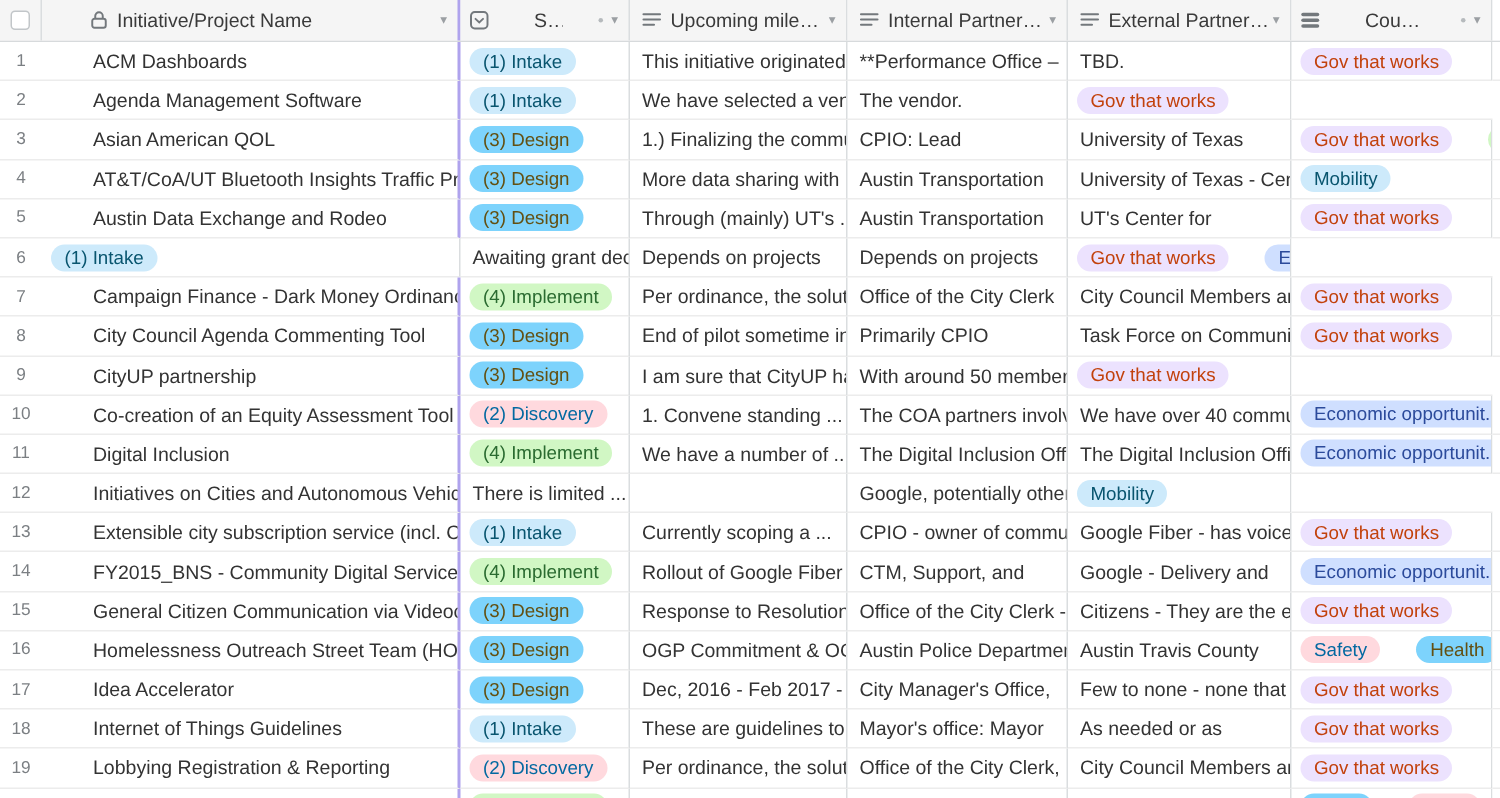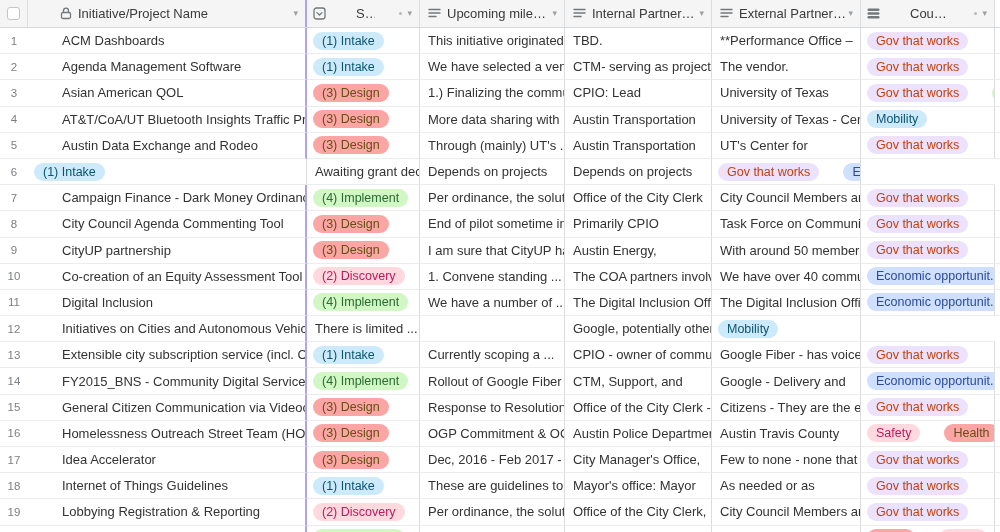--- a/index.html
+++ b/index.html
@@ -33,23 +33,23 @@
   .checkbox { width:13px; height:13px; border:1.5px solid #c2c6c9; border-radius:3px; background:#fff; }
 
   .pill { flex:0 0 auto; height:18px; line-height:18px; border-radius:9px;
     padding:0 9px; font-size:12.5px;text-align:right; }
   .pill.clipped { border-top-right-radius:0; border-bottom-right-radius:0; padding-right:2px; }
   .pill.stub { min-width:48px; }
   .pill.stubwide { min-width:92px; }
 
   .c-cyan   { background:#cdeafb; color:#09556f; }
   .c-blue   { background:#cfdfff; color:#2b4a9b; }
-  .c-yellow { background:#fca5a5; color:#635012; }
+  .c-yellow { background:#7dd3fc; color:#635012; }
   .c-green  { background:#d1f7c4; color:#2a6b30; }
-  .c-red    { background:#ffd9de; color:#be185d; }
+  .c-red    { background:#ffd9de; color:#0369a1; }
   .c-purple { background:#ece2fe; color:#c2410c; }
 
   .icon { flex:0 0 auto; display:inline-flex; align-items:center; }
 </style>
 </head>
 <body>
 
 <div id="grid">
     <div class="hrow">
       <div class="cell hcell gutter">
@@ -129,35 +129,34 @@
       </div>
       <div class="cell hcell filler"></div>
     </div>
     <div class="brow">
       <div class="cell gutter">1</div>
       <div class="cell namecell">ACM Dashboards</div>
       <div class="cell pillcell">
         <span class="pill c-cyan">(1) Intake</span>
       </div>
       <div class="cell txtcell">This initiative originated o...</div>
+      <div class="cell txtcell">**Performance Office –</div>
       <div class="cell txtcell">TBD.</div>
-      <div class="cell txtcell">**Performance Office –</div>
       <div class="cell pillcell">
         <span class="pill c-purple">Gov that works</span>
       </div>
       <div class="cell filler"></div>
     </div>
     <div class="brow">
       <div class="cell gutter">2</div>
       <div class="cell namecell">Agenda Management Software</div>
       <div class="cell pillcell">
         <span class="pill c-cyan">(1) Intake</span>
       </div>
       <div class="cell txtcell">We have selected a vend...</div>
-      <div class="cell txtcell">CTM- serving as project</div>
       <div class="cell txtcell">The vendor.</div>
       <div class="cell pillcell">
         <span class="pill c-purple">Gov that works</span>
       </div>
       <div class="cell filler"></div>
     </div>
     <div class="brow">
       <div class="cell gutter">3</div>
       <div class="cell namecell">Asian American QOL</div>
       <div class="cell pillcell">
@@ -242,21 +241,20 @@
       </div>
       <div class="cell filler"></div>
     </div>
     <div class="brow">
       <div class="cell gutter">9</div>
       <div class="cell namecell">CityUP partnership</div>
       <div class="cell pillcell">
         <span class="pill c-yellow">(3) Design</span>
       </div>
       <div class="cell txtcell">I am sure that CityUP has ...</div>
-      <div class="cell txtcell">Austin Energy,</div>
       <div class="cell txtcell">With around 50 members</div>
       <div class="cell pillcell">
         <span class="pill c-purple">Gov that works</span>
       </div>
       <div class="cell filler"></div>
     </div>
     <div class="brow">
       <div class="cell gutter">10</div>
       <div class="cell namecell">Co-creation of an Equity Assessment Tool</div>
       <div class="cell pillcell">

